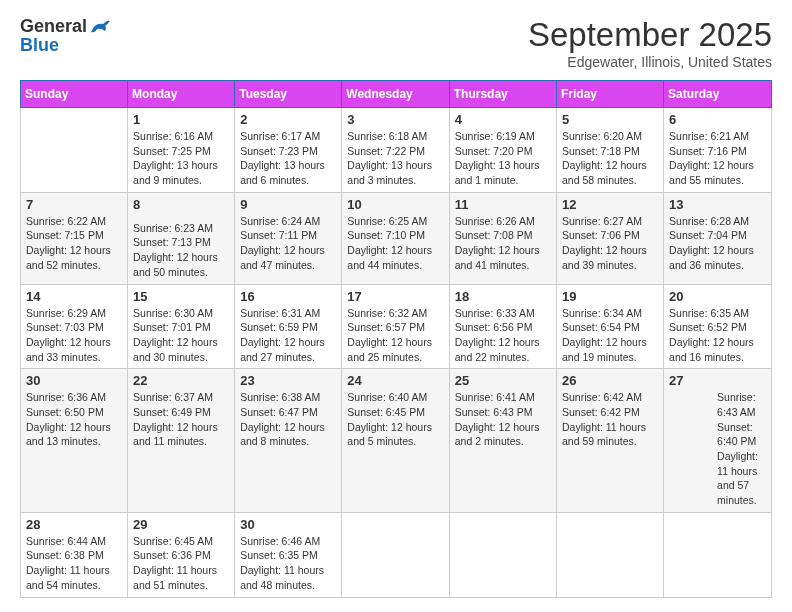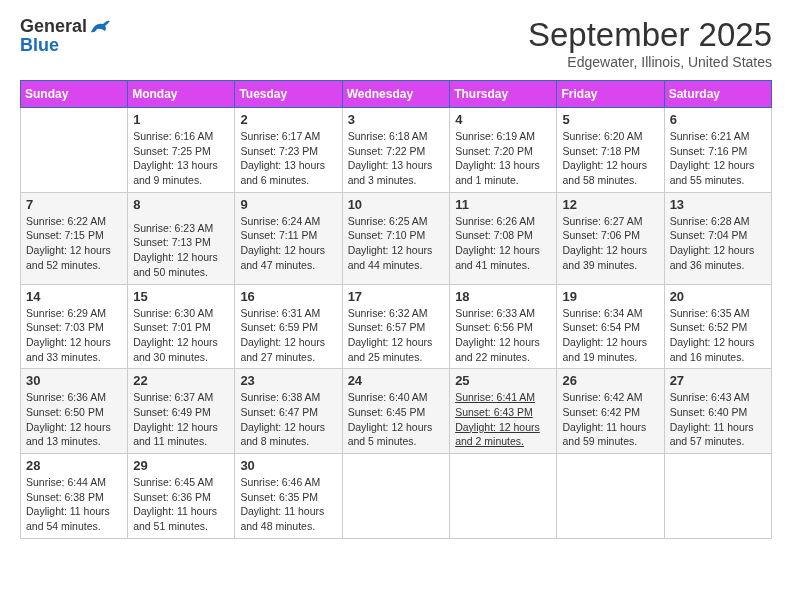--- a/index.html
+++ b/index.html
@@ -310,35 +310,35 @@
         </td>
         <td>
           <span class="day-number">24</span>
           <div class="day-info" style="white-space: pre-line;">Sunrise: 6:40 AM
 Sunset: 6:45 PM
 Daylight: 12 hours
 and 5 minutes.</div>
         </td>
         <td>
           <span class="day-number">25</span>
-          <div class="day-info" style="white-space: pre-line; text-decoration: underline;">Sunrise: 6:41 AM
+          <div class="day-info" style="white-space: pre-line;">Sunrise: 6:41 AM
 Sunset: 6:43 PM
 Daylight: 12 hours
 and 2 minutes.</div>
         </td>
         <td>
           <span class="day-number">26</span>
           <div class="day-info" style="white-space: pre-line;">Sunrise: 6:42 AM
 Sunset: 6:42 PM
 Daylight: 11 hours
 and 59 minutes.</div>
         </td>
         <td>
           <span class="day-number">27</span>
-          <div class="day-info" style="white-space: pre-line;">Sunrise: 6:43 AM
+          <div class="day-info" style="white-space: pre-line; margin-left: 48px;">Sunrise: 6:43 AM
 Sunset: 6:40 PM
 Daylight: 11 hours
 and 57 minutes.</div>
         </td>
       </tr>
       <tr class="row-stripe-1">
         <td>
           <span class="day-number">28</span>
           <div class="day-info" style="white-space: pre-line;">Sunrise: 6:44 AM
 Sunset: 6:38 PM

